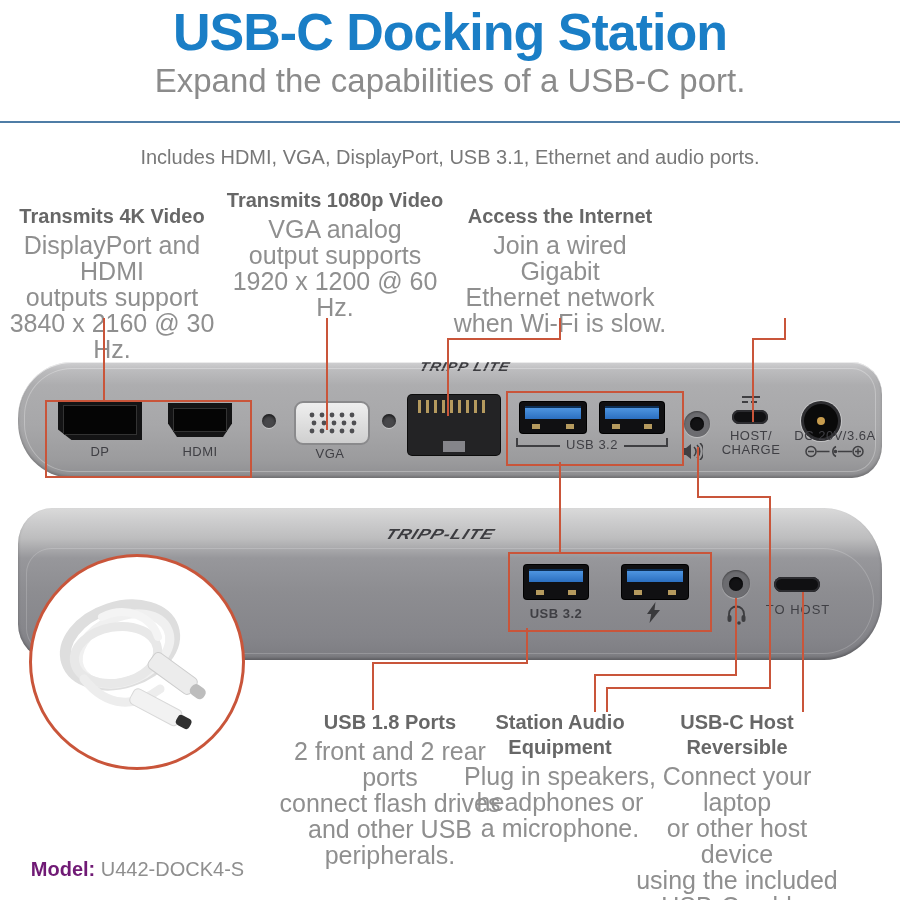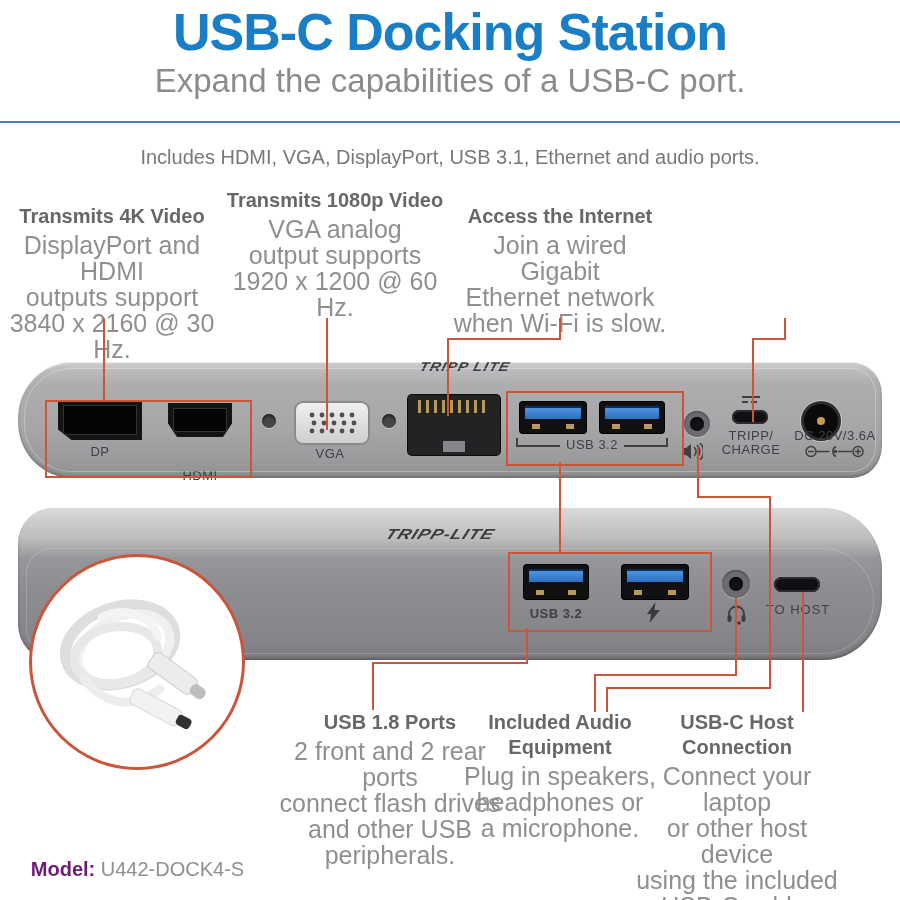--- a/index.html
+++ b/index.html
@@ -115,21 +115,21 @@
     <div class="port-black" style="left:40px;top:38px;width:84px;height:40px;
          clip-path:polygon(0 0,100% 0,100% 100%,16% 100%,0 74%);">
       <div class="slot"></div>
     </div>
     <div class="plabel" style="left:52px;top:82px;width:60px;">DP</div>
 
     <div class="port-black" style="left:150px;top:41px;width:64px;height:34px;
          clip-path:polygon(0 0,100% 0,100% 60%,86% 100%,14% 100%,0 60%);">
       <div class="slot"></div>
     </div>
-    <div class="plabel" style="left:150px;top:82px;width:64px;margin-top:24px;">HDMI</div>
+    <div class="plabel" style="left:150px;top:82px;width:64px;">HDMI</div>
 
     <div class="screw" style="left:244px;top:52px;"></div>
 
     <div class="vga" style="left:276px;top:39px;width:72px;height:40px;">
       <svg width="72" height="40" viewBox="0 0 72 40">
         <g fill="#4f4f52">
           <circle cx="16" cy="12" r="2.4"></circle>
             <circle cx="26" cy="12" r="2.4"></circle>
             <circle cx="36" cy="12" r="2.4"></circle>
             <circle cx="46" cy="12" r="2.4"></circle>
@@ -180,21 +180,21 @@
     <svg style="position:absolute;left:663px;top:81px;" width="22" height="17" viewBox="0 0 22 17">
       <path d="M1 5h4l5-4v15l-5-4H1z" fill="#3f3f42"></path>
       <path d="M13 4a6 6 0 0 1 0 9M16 2a9 9 0 0 1 0 13M19 0a12 12 0 0 1 0 17" fill="none" stroke="#3f3f42" stroke-width="1.6"></path>
     </svg>
 
     <div class="cdash" style="left:722px;top:34px;width:22px;">
       <div class="d1"></div>
       <div class="d2"></div>
     </div>
     <div class="usbc" style="left:714px;top:48px;width:36px;height:14px;"></div>
-    <div class="plabel" style="left:698px;top:66px;width:70px;">TRIPP/</div>
+    <div class="plabel" style="left:698px;top:66px;width:70px;">HOST/</div>
     <div class="plabel" style="left:698px;top:80px;width:70px;">CHARGE</div>
 
     <div class="dcjack" style="left:786px;top:42px;width:34px;height:34px;">
       <div class="pin"></div>
     </div>
     <div class="plabel" style="left:752px;top:66px;width:130px;">DC 20V/3.6A</div>
     <svg style="position:absolute;left:786px;top:82px;" width="62" height="15" viewBox="0 0 62 15">
       <g stroke="#3f3f42" stroke-width="1.5" fill="none">
         <circle cx="7" cy="7.5" r="5"></circle>
           <path d="M4 7.5h6"></path>
@@ -287,29 +287,29 @@
   </div>
 
   <div class="fcol" style="left:268px;top:710px;width:244px;">
     <h3>USB 1.8 Ports</h3>
     <p>2 front and 2 rear ports
 connect flash drives
 and other USB
 peripherals.</p>
   </div>
   <div class="fcol" style="left:450px;top:710px;width:220px;">
-    <h3>Included Audio
+    <h3>Station Audio
 Equipment</h3>
     <p>Plug in speakers,
 headphones or
 a microphone.</p>
   </div>
   <div class="fcol" style="left:628px;top:710px;width:218px;">
     <h3>USB-C Host
-Connection</h3>
+Reversible</h3>
     <p>Connect your laptop
 or other host device
 using the included
 USB-C cable.</p>
   </div>
 
   <div class="model" style="left:10px;top:858px;width:255px;">
     <b>Model:</b><span> U442-DOCK4-S</span>
   </div>
 

